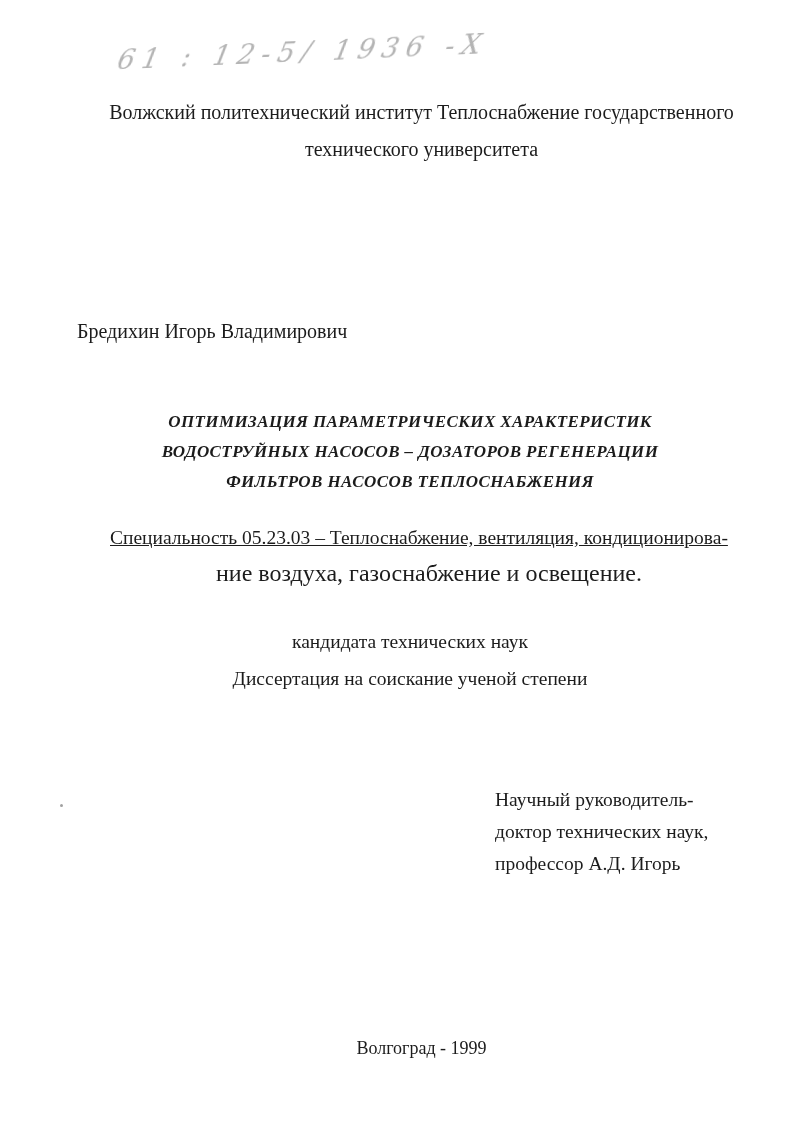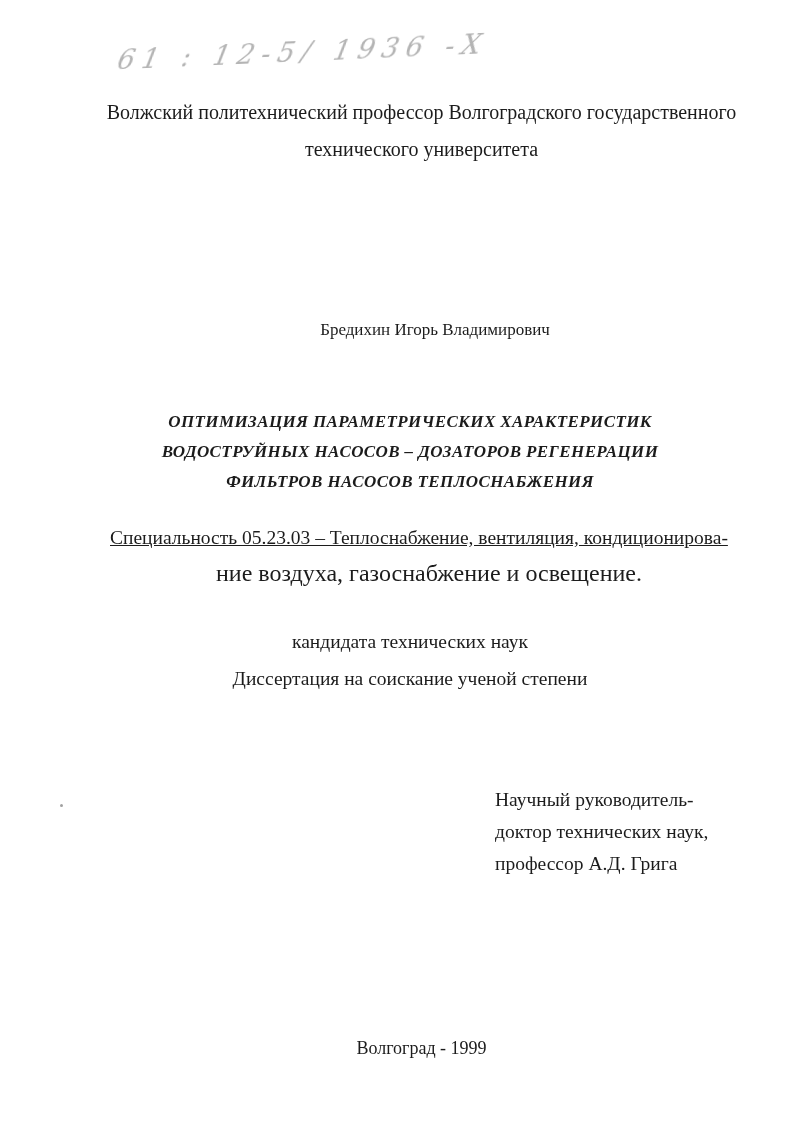--- a/index.html
+++ b/index.html
@@ -56,22 +56,21 @@
     top: 226px;
     right: 60px;
     text-align: right;
     font-size: 20px;
   }
 
   .author {
     top: 320px;
     left: 77px;
     right: 0;
-    text-align: center;
-    font-size: 17px;
+    font-size: 20px;
   }
 
   .title-block {
     top: 407px;
     left: 27px;
     right: 0;
     text-align: center;
     font-size: 17px;
     font-weight: bold;
     font-style: italic;
@@ -131,21 +130,21 @@
     opacity: 0.8;
   }
 </style>
 </head>
 <body>
 
 <div class="page">
 
   <div class="abs shelfmark">61 : 12-5/ 1936 -Х</div>
 
-  <div class="abs institute-line1">Волжский политехнический профессор Волгоградского государственного</div>
+  <div class="abs institute-line1">Волжский политехнический институт Теплоснабжение государственного</div>
 
   <div class="abs institute-line2">технического университета</div>
 
 
   <div class="abs author">Бредихин Игорь Владимирович</div>
 
   <div class="abs title-block">
     <div>ОПТИМИЗАЦИЯ ПАРАМЕТРИЧЕСКИХ ХАРАКТЕРИСТИК</div>
     <div>ВОДОСТРУЙНЫХ НАСОСОВ – ДОЗАТОРОВ РЕГЕНЕРАЦИИ</div>
     <div>ФИЛЬТРОВ НАСОСОВ ТЕПЛОСНАБЖЕНИЯ</div>
@@ -156,20 +155,20 @@
   <div class="abs specialty-line2">ние воздуха, газоснабжение и освещение.</div>
 
   <div class="abs degree-block">
     <div>кандидата технических наук</div>
     <div>Диссертация на соискание ученой степени</div>
   </div>
 
   <div class="abs supervisor-block">
     <div>Научный руководитель-</div>
     <div>доктор технических наук,</div>
-    <div>профессор А.Д. Грига</div>
+    <div>профессор А.Д. Игорь</div>
   </div>
 
   <div class="abs city-year">Волгоград - 1999</div>
 
   <div class="abs speck"></div>
 
 </div>
 
 </body></html>

